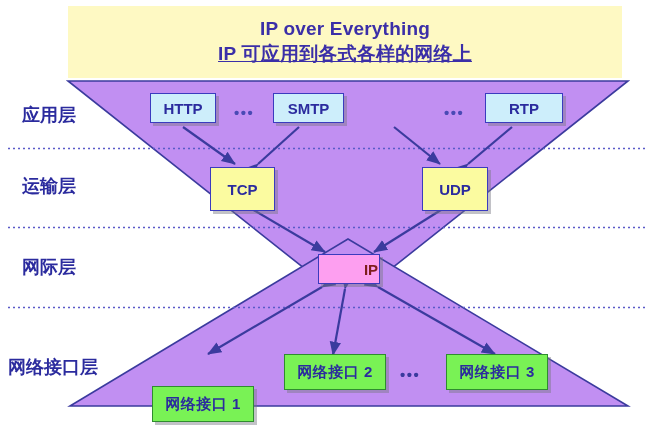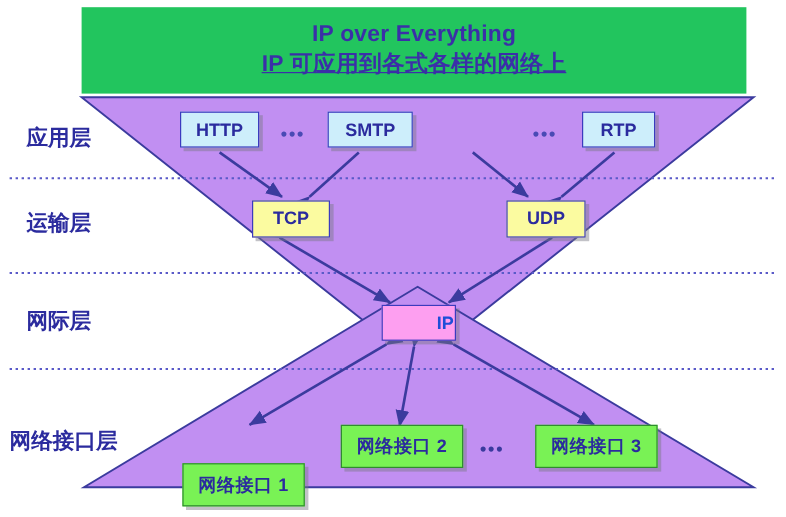--- a/index.html
+++ b/index.html
@@ -16,21 +16,21 @@
     font-family: "Liberation Sans", "DejaVu Sans", sans-serif;
   }
 
   
   .banner {
     position: absolute;
     left: 68px;
     top: 6px;
     width: 554px;
     height: 72px;
-    background: #22c55e;
+    background: #fef9c3;
     display: flex;
     flex-direction: column;
     align-items: center;
     justify-content: center;
     box-sizing: border-box;
   }
   .banner-line1 {
     font-size: 19px;
     font-weight: bold;
     color: #3b2fa8;
@@ -79,26 +79,26 @@
     border: 1.6px solid #3b3bbf;
     color: #2b2b9e;
     font-size: 15px;
     height: 30px;
   }
   .node-trans {
     background: #fbfba0;
     border: 1.6px solid #3b3bbf;
     color: #2b2b9e;
     font-size: 15px;
-    height: 31px;
+    height: 44px;
   }
   .node-ip {
     background: #fd9ff0;
     border: 1.6px solid #3b3bbf;
-    color: #1d4ed8;
+    color: #7f1d1d;
     font-size: 15px;
     height: 30px;
     padding-left: 44px;
   }
   .node-iface {
     background: #79f255;
     border: 1.8px solid #2f8c2f;
     color: #2b2b9e;
     font-size: 15px;
     height: 36px;
@@ -159,21 +159,21 @@
 
   <div class="layer-label" style="left:22px; top:103px;">应用层</div>
   <div class="layer-label" style="left:22px; top:174px;">运输层</div>
   <div class="layer-label" style="left:22px; top:255px;">网际层</div>
   <div class="layer-label" style="left:8px; top:355px;">网络接口层</div>
 
   <div class="node node-app" style="left:150px; top:93px; width:66px;">HTTP</div>
   <div class="ellipsis" style="left:234px; top:105px;">•••</div>
   <div class="node node-app" style="left:273px; top:93px; width:71px;">SMTP</div>
   <div class="ellipsis" style="left:444px; top:105px;">•••</div>
-  <div class="node node-app" style="left:485px; top:93px; width:61px;">RTP</div>
+  <div class="node node-app" style="left:485px; top:93px; width:78px;">RTP</div>
 
   <div class="node node-trans" style="left:210px; top:167px; width:65px;">TCP</div>
   <div class="node node-trans" style="left:422px; top:167px; width:66px;">UDP</div>
 
   <div class="node node-ip" style="left:318px; top:254px; width:62px;">IP</div>
 
   <div class="node node-iface" style="left:152px; top:354px; width:102px;margin-top:32px;">网络接口 1</div>
   <div class="node node-iface" style="left:284px; top:354px; width:102px;">网络接口 2</div>
   <div class="ellipsis ellipsis-dark" style="left:400px; top:367px;">•••</div>
   <div class="node node-iface" style="left:446px; top:354px; width:102px;">网络接口 3</div>

